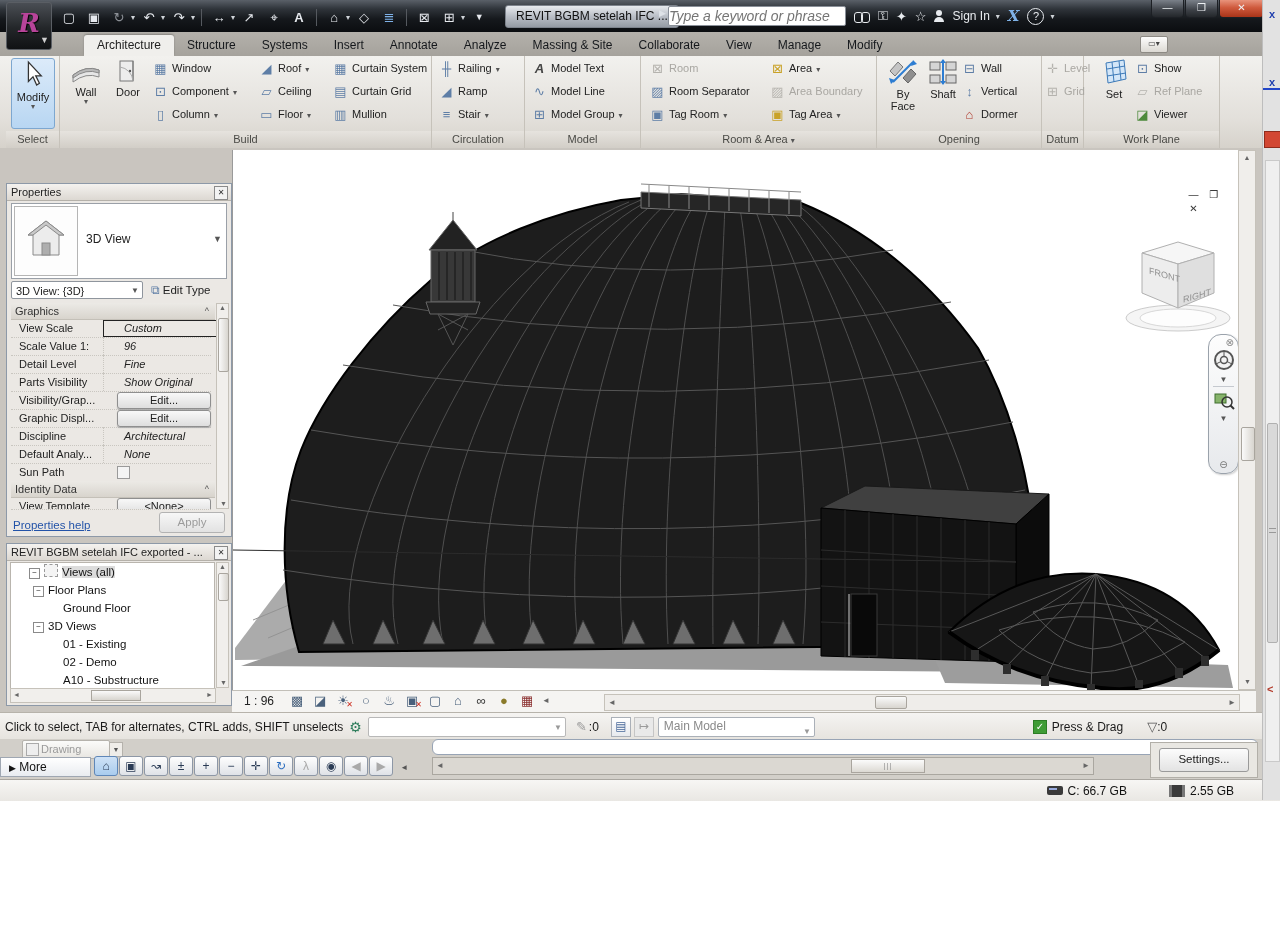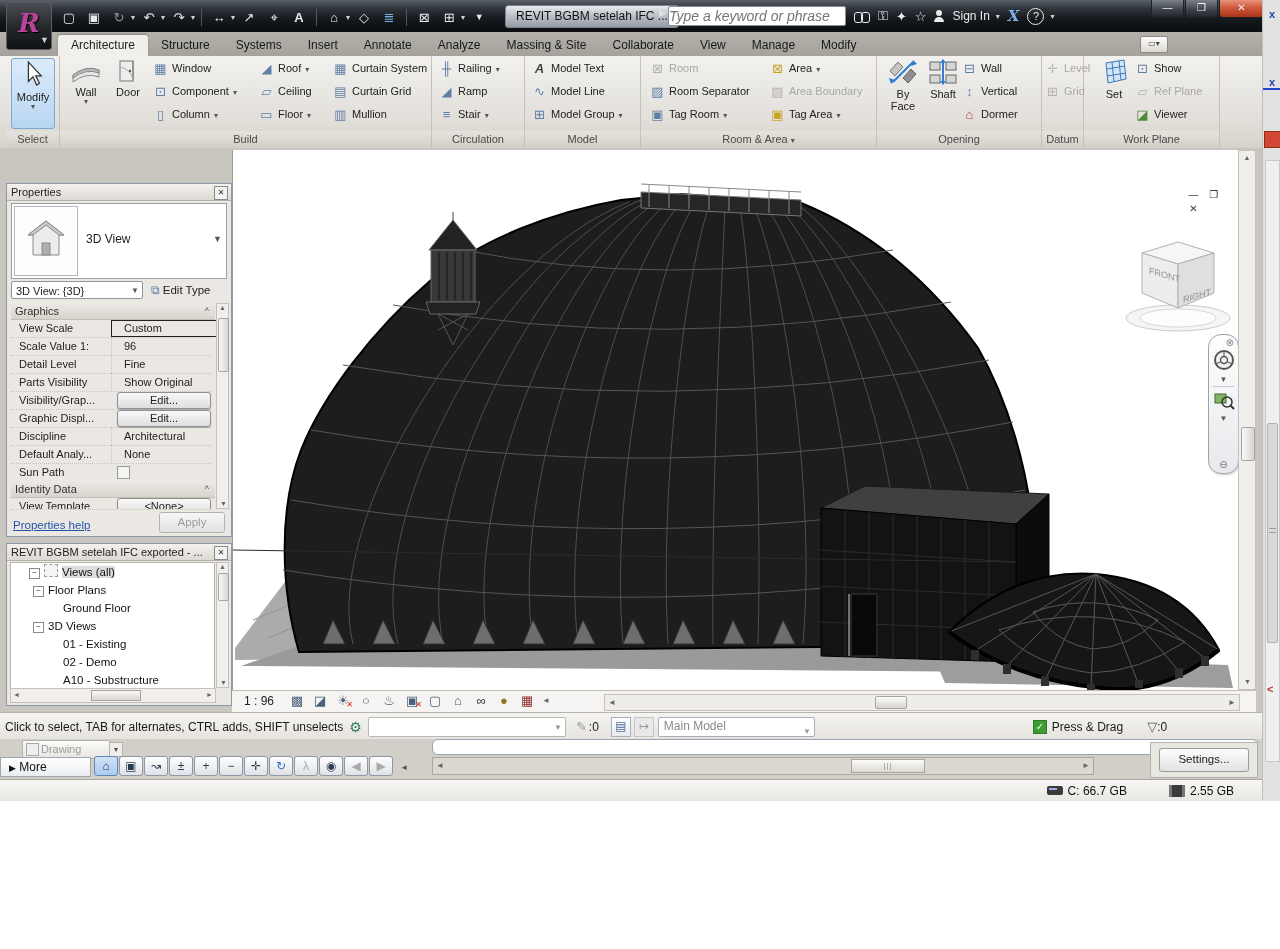--- a/index.html
+++ b/index.html
@@ -38,21 +38,21 @@
   .xchg{color:#7fb2e8;font-family:"DejaVu Serif",serif;font-weight:bold;font-style:italic;font-size:15px;}
   .helpc{width:15px;height:15px;border:1.5px solid #e8ebef;border-radius:50%;color:#e8ebef;font-size:11px;
     line-height:15px;text-align:center;display:inline-block;}
   .winbtns{left:1150px;top:0;height:17px;display:flex;}
   .wb{width:31px;height:17px;border:1px solid #1c1f24;border-top:none;border-radius:0 0 4px 4px;
     background:linear-gradient(#7a8089,#3c4046 60%,#24272b);color:#eef1f4;text-align:center;
     line-height:15px;font-size:10px;margin-left:1px;}
   .wb.close{width:43px;background:linear-gradient(#e8937c,#cf5a3d 45%,#a93419);}
 
   
-  .tabrow{left:0;top:32px;width:1262px;height:24px;background:linear-gradient(#b4b1ab,#a5a29c);display:flex;align-items:flex-end;padding-left:58px;box-sizing:border-box;}
+  .tabrow{left:0;top:32px;width:1262px;height:24px;background:linear-gradient(#b4b1ab,#a5a29c);display:flex;align-items:flex-end;padding-left:84px;box-sizing:border-box;}
   .rtab{padding:3px 13px 4px 13px;font-size:12px;color:#15181c;border-radius:3px 3px 0 0;}
   .rtab.active{background:#f0efec;color:#222;box-shadow:0 -1px 2px rgba(0,0,0,.25);}
   .ribstate{position:absolute;left:1140px;top:36px;width:26px;height:15px;border:1px solid #8d8a84;border-radius:2px;
     background:linear-gradient(#fdfdfc,#dcd9d3);font-size:8px;color:#444;text-align:center;line-height:14px;}
 
   
   .ribbon{left:0;top:56px;width:1262px;height:92px;background:linear-gradient(#f2f1ee,#e2dfda 70%,#d6d2cb);border-bottom:1px solid #b7b3ab;}
   .panel{position:absolute;top:0;height:92px;border-right:1px solid #c6c2ba;box-sizing:border-box;}
   .plabel{position:absolute;bottom:0;left:0;right:0;height:17px;text-align:center;font-size:11px;color:#4a4a46;
     background:linear-gradient(#e6e3de,#d2cec7);line-height:16px;}
@@ -76,21 +76,21 @@
     font-size:8px;line-height:11px;text-align:center;color:#333;}
   .typesel{position:absolute;left:4px;top:19px;width:214px;height:74px;background:#fff;border:1px solid #9aa0a8;}
   .housebox{position:absolute;left:2px;top:2px;width:62px;height:68px;border:1px solid #b5b5b5;background:#fdfdfd;text-align:center;}
   .combo{background:#fff;border:1px solid #8f959d;border-radius:2px;font-size:11px;color:#222;
     padding:0 4px;line-height:18px;position:absolute;height:18px;box-sizing:border-box;}
   .combo .ca{position:absolute;right:3px;top:0;font-size:8px;color:#555;}
   .prophead{position:absolute;left:4px;height:16px;line-height:16px;font-size:11px;color:#333;
     background:linear-gradient(#eceae6,#d8d4cd);width:200px;padding-left:4px;border-bottom:1px solid #c4c0b8;}
   .prow{position:absolute;left:4px;width:200px;height:18px;border-bottom:1px dotted #c9c6c0;font-size:11px;}
   .prow .pl{position:absolute;left:8px;top:0;line-height:18px;color:#222;width:92px;overflow:hidden;white-space:nowrap;}
-  .prow .pv{position:absolute;left:100px;top:0;line-height:18px;color:#222;width:96px;border-left:1px dotted #c9c6c0;padding-left:12px;white-space:nowrap;}
+  .prow .pv{position:absolute;left:92px;top:0;line-height:18px;color:#222;width:96px;border-left:1px dotted #c9c6c0;padding-left:20px;white-space:nowrap;font-style:italic;}
   .editbtn{position:absolute;left:106px;top:1px;width:92px;height:15px;border:1px solid #8f8f8f;border-radius:3px;
     background:linear-gradient(#f8f8f8,#dedede);text-align:center;line-height:14px;font-size:11px;color:#222;box-shadow:0 1px 1px #aaa;}
   .chk{position:absolute;left:106px;top:3px;width:11px;height:11px;border:1px solid #9a9a9a;background:#f4f4f4;}
   .vscr{position:absolute;width:13px;background:#f1efec;border:1px solid #c6c2ba;box-sizing:border-box;}
   .vthumb{position:absolute;left:1px;width:9px;background:linear-gradient(90deg,#fafafa,#d8d5cf);border:1px solid #a9a59e;border-radius:2px;}
   .sarr{font-size:7px;color:#666;text-align:center;display:block;}
   .link{color:#2353a8;text-decoration:underline;font-size:11.5px;}
   .applybtn{position:absolute;right:6px;bottom:3px;width:64px;height:19px;border:1px solid #b3b3b3;border-radius:3px;
     background:linear-gradient(#f7f7f7,#e2e2e2);color:#9b9b9b;text-align:center;line-height:18px;font-size:11.5px;}
   .tree{position:absolute;left:3px;top:18px;right:16px;bottom:16px;background:#fff;border:1px solid #b9b5ae;overflow:hidden;}

